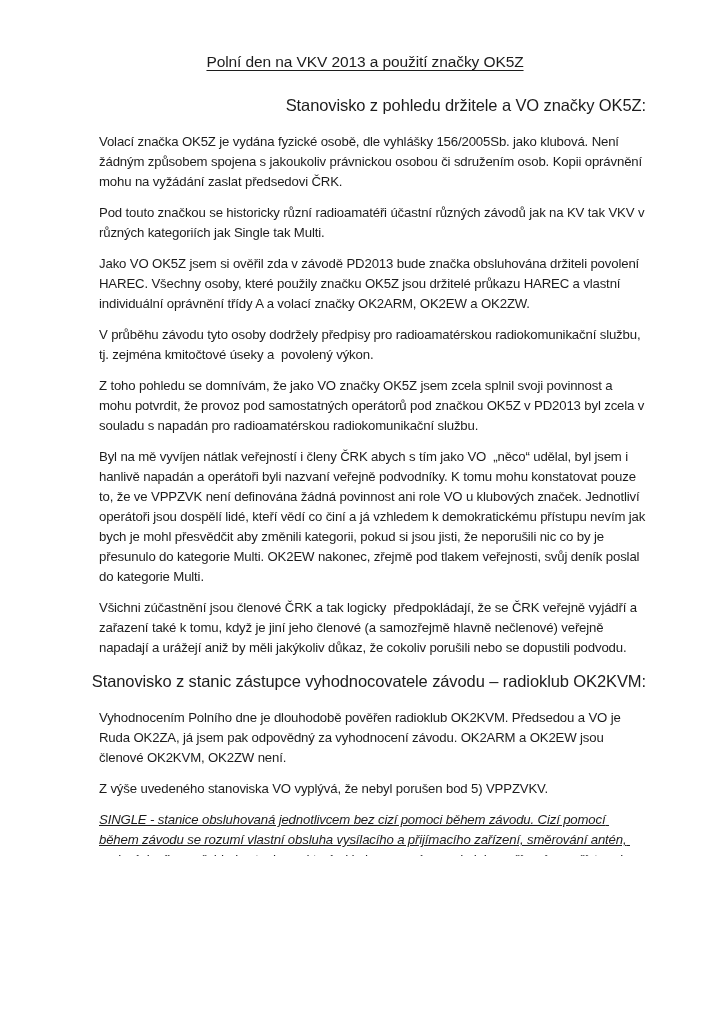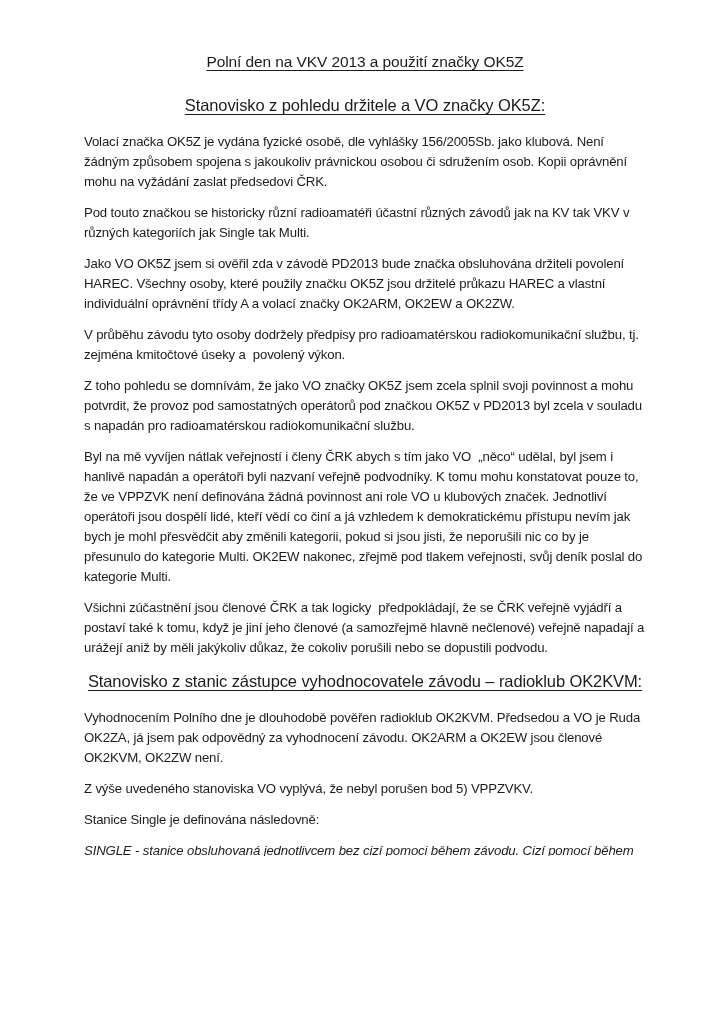--- a/index.html
+++ b/index.html
@@ -25,30 +25,29 @@
     text-align: center;
     text-decoration: underline;
     text-underline-offset: 3px;
     margin: 0 0 20px 0;
     letter-spacing: -0.1px;
   }
   .section-heading {
     font-size: 16.5px;
     font-weight: normal;
     line-height: 24px;
-    text-align: center;
-    text-decoration: underline;
+    text-align: right;
     text-underline-offset: 3px;
     margin: 0 0 15px 0;
     letter-spacing: -0.1px;
   }
   .para {
     font-size: 13.2px;
     line-height: 20px;
-    margin: 0 0 11px 0;
+    margin: 0 0 11px 15px;
     letter-spacing: -0.15px;
     white-space: pre-wrap;
     text-align: left;
   }
   .para.italic {
     font-style: italic;
     text-decoration: underline;
   }
 </style>
 </head>
@@ -59,22 +58,21 @@
   <h1 class="doc-title">Polní den na VKV 2013 a použití značky OK5Z</h1>
 
   <h2 class="section-heading">Stanovisko z pohledu držitele a VO značky OK5Z:</h2>
 
   <p class="para">Volací značka OK5Z je vydána fyzické osobě, dle vyhlášky 156/2005Sb. jako klubová. Není žádným způsobem spojena s jakoukoliv právnickou osobou či sdružením osob. Kopii oprávnění mohu na vyžádání zaslat předsedovi ČRK.</p>
   <p class="para">Pod touto značkou se historicky různí radioamatéři účastní různých závodů jak na KV tak VKV v různých kategoriích jak Single tak Multi.</p>
   <p class="para">Jako VO OK5Z jsem si ověřil zda v závodě PD2013 bude značka obsluhována držiteli povolení HAREC. Všechny osoby, které použily značku OK5Z jsou držitelé průkazu HAREC a vlastní individuální oprávnění třídy A a volací značky OK2ARM, OK2EW a OK2ZW.</p>
   <p class="para">V průběhu závodu tyto osoby dodržely předpisy pro radioamatérskou radiokomunikační službu, tj. zejména kmitočtové úseky a  povolený výkon.</p>
   <p class="para">Z toho pohledu se domnívám, že jako VO značky OK5Z jsem zcela splnil svoji povinnost a mohu potvrdit, že provoz pod samostatných operátorů pod značkou OK5Z v PD2013 byl zcela v souladu s napadán pro radioamatérskou radiokomunikační službu.</p>
   <p class="para">Byl na mě vyvíjen nátlak veřejností i členy ČRK abych s tím jako VO  „něco“ udělal, byl jsem i hanlivě napadán a operátoři byli nazvaní veřejně podvodníky. K tomu mohu konstatovat pouze to, že ve VPPZVK není definována žádná povinnost ani role VO u klubových značek. Jednotliví operátoři jsou dospělí lidé, kteří vědí co činí a já vzhledem k demokratickému přístupu nevím jak bych je mohl přesvědčit aby změnili kategorii, pokud si jsou jisti, že neporušili nic co by je přesunulo do kategorie Multi. OK2EW nakonec, zřejmě pod tlakem veřejnosti, svůj deník poslal do kategorie Multi.</p>
-  <p class="para">Všichni zúčastnění jsou členové ČRK a tak logicky  předpokládají, že se ČRK veřejně vyjádří a postaví také k tomu, když je jiní jeho členové (a samozřejmě hlavně nečlenové) veřejně napadají a urážejí aniž by měli jakýkoliv důkaz, že cokoliv porušili nebo se dopustili podvodu.</p>
+  <p class="para">Všichni zúčastnění jsou členové ČRK a tak logicky  předpokládají, že se ČRK veřejně vyjádří a zařazení také k tomu, když je jiní jeho členové (a samozřejmě hlavně nečlenové) veřejně napadají a urážejí aniž by měli jakýkoliv důkaz, že cokoliv porušili nebo se dopustili podvodu.</p>
 
   <h2 class="section-heading">Stanovisko z stanic zástupce vyhodnocovatele závodu – radioklub OK2KVM:</h2>
 
   <p class="para">Vyhodnocením Polního dne je dlouhodobě pověřen radioklub OK2KVM. Předsedou a VO je Ruda OK2ZA, já jsem pak odpovědný za vyhodnocení závodu. OK2ARM a OK2EW jsou členové OK2KVM, OK2ZW není.</p>
   <p class="para">Z výše uvedeného stanoviska VO vyplývá, že nebyl porušen bod 5) VPPZVKV.</p>
-  <p class="para">Stanice Single je definována následovně:</p>
   <p class="para italic">SINGLE - stanice obsluhovaná jednotlivcem bez cizí pomoci během závodu. Cizí pomocí během závodu se rozumí vlastní obsluha vysílacího a přijímacího zařízení, směrování antén, vedení deníku a přehledu stanic, se kterými bylo pracováno a obsluha zařízení pro přístup do informačních sítí. Za cizí pomoc je rovněž považováno dohodnutí spojení (sked) s jinou stanicí</p>
 
 </div>
 
 </body></html>

